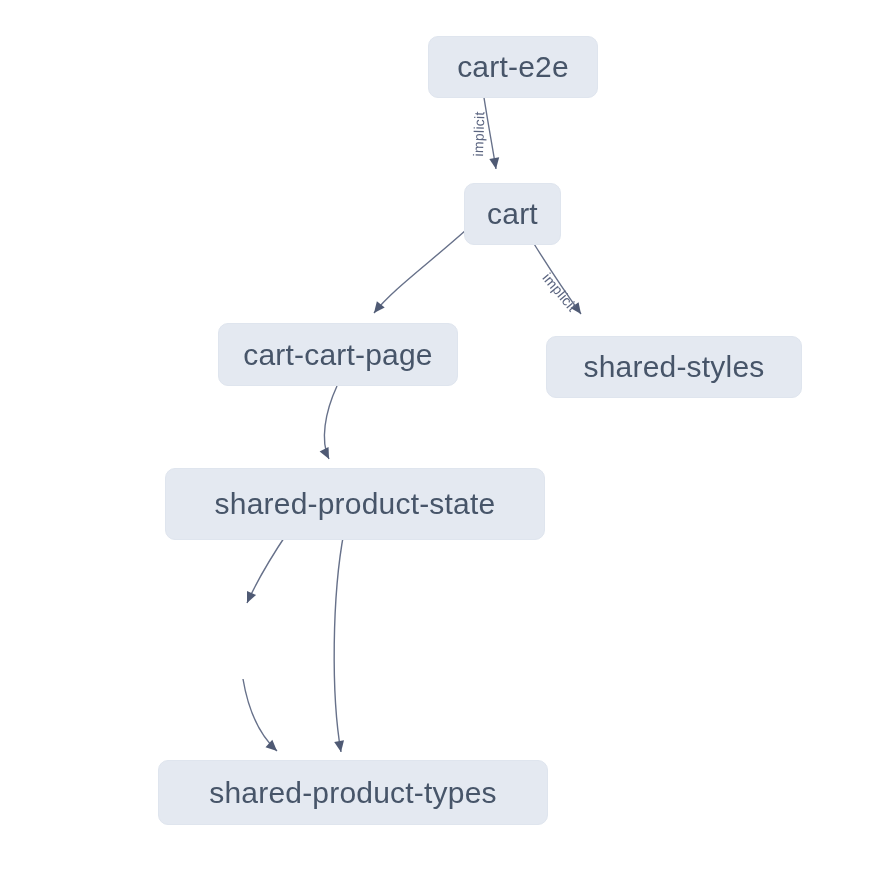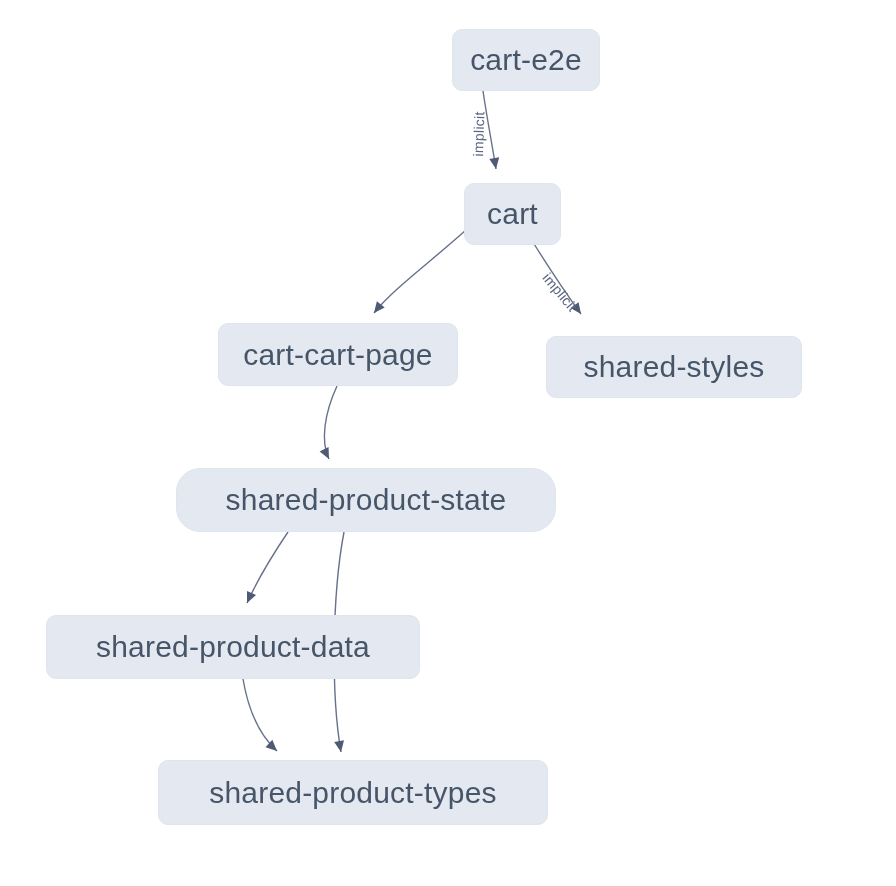--- a/index.html
+++ b/index.html
@@ -70,27 +70,26 @@
     <path class="edge" d="M288,532 Q261,572 247,603" marker-end="url(#arrow)"></path>
 
     <path class="edge" d="M344,532 C332,595 331,695 341,752" marker-end="url(#arrow)"></path>
 
     <path class="edge" d="M243,679 Q251,727 277,751" marker-end="url(#arrow)"></path>
 
     <text class="edge-label" x="480" y="134" text-anchor="middle" dominant-baseline="middle" transform="rotate(-88 480 134)">implicit</text>
     <text class="edge-label" x="559" y="293" text-anchor="middle" dominant-baseline="middle" transform="rotate(50 559 293)">implicit</text>
   </svg>
 
-  <div class="node" style="left:428px; top:29px;  width:148px; height:62px;margin-left:24px;">cart-e2e</div>
+  <div class="node" style="left:428px; top:36px;  width:170px; height:62px;">cart-e2e</div>
 
   <div class="node" style="left:464px; top:176px; width:97px;  height:62px;margin-top:7px;">cart</div>
 
   <div class="node" style="left:218px; top:323px; width:240px; height:63px;">cart-cart-page</div>
 
   <div class="node" style="left:546px; top:336px; width:256px; height:62px;">shared-styles</div>
 
-  <div class="node" style="left:176px; top:468px; width:380px; height:64px;border-radius:24px;">shared-product-state</div>
+  <div class="node" style="left:165px; top:468px; width:380px; height:72px;">shared-product-state</div>
 
-  <div class="node" style="left:46px;  top:615px; width:374px; height:64px;">shared-product-data</div>
 
   <div class="node" style="left:158px; top:760px; width:390px; height:65px;">shared-product-types</div>
 
 </div>
 
 </body></html>

